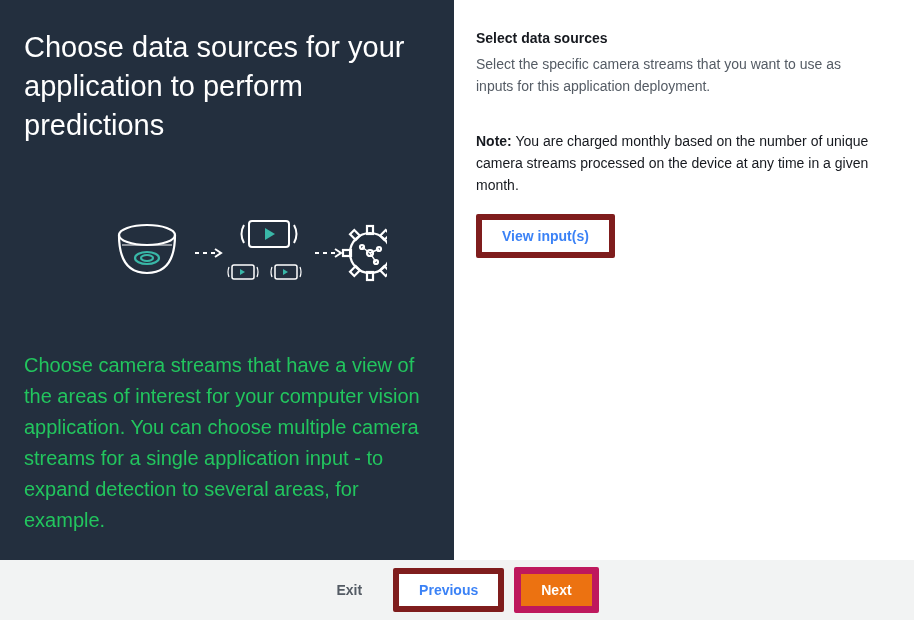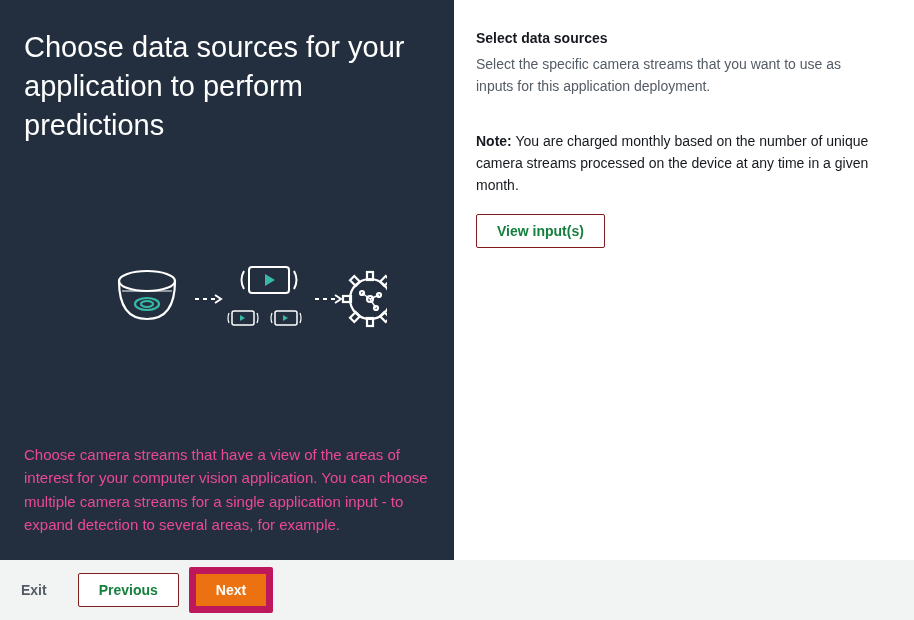--- a/index.html
+++ b/index.html
@@ -37,23 +37,23 @@
     font-weight: 400;
     margin: 0 0 10px 0;
   }
   .illustration-wrap {
     flex: 1 1 auto;
     display: flex;
     align-items: center;
     justify-content: center;
   }
   .left-desc {
-    font-size: 15px;
+    font-size: 20px;
     line-height: 1.55;
-    color: #ec4899;
+    color: #22c55e;
     max-width: 410px;
   }
   .right-panel {
     flex: 1 1 auto;
     background: #ffffff;
     box-sizing: border-box;
     padding: 30px 22px 22px 22px;
   }
   .right-title {
     font-size: 14px;
@@ -85,39 +85,39 @@
     font-weight: 700;
     border-radius: 2px;
     padding: 6px 20px;
     cursor: pointer;
     font-family: inherit;
     line-height: 20px;
     box-sizing: border-box;
   }
   .btn-outline {
     background: #ffffff;
-    color: #15803d;
-    border: 1px solid #7f1d1d;
+    color: #3b82f6;
+    border: 6px solid #7f1d1d;
   }
   .btn-link {
     background: transparent;
     color: #545b64;
     border: 1px solid transparent;
   }
   .btn-primary {
     background: #ec7211;
     color: #ffffff;
     border: 7px solid #be185d;
   }
   .footer {
     height: 60px;
     background: #f2f3f3;
     display: flex;
     align-items: center;
-    justify-content: flex-start;
+    justify-content: center;
     padding: 0 0;
     gap: 10px;
     box-sizing: border-box;
   }
 </style>
 </head>
 <body>
 
 <div class="wizard">
   <div class="content">

